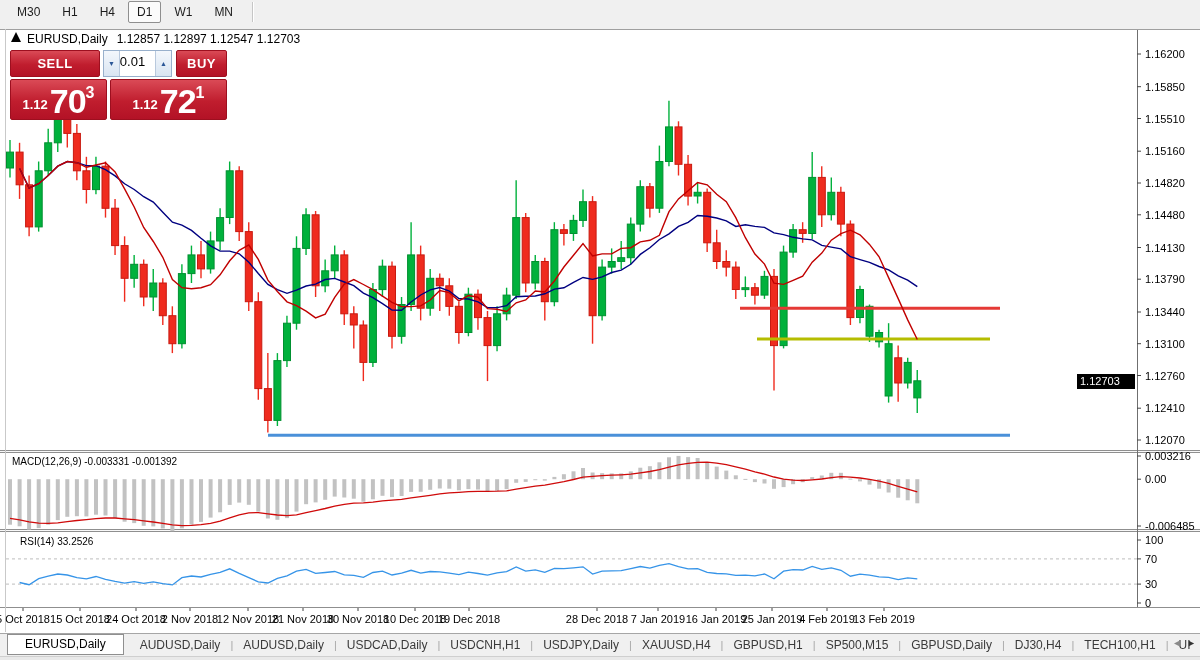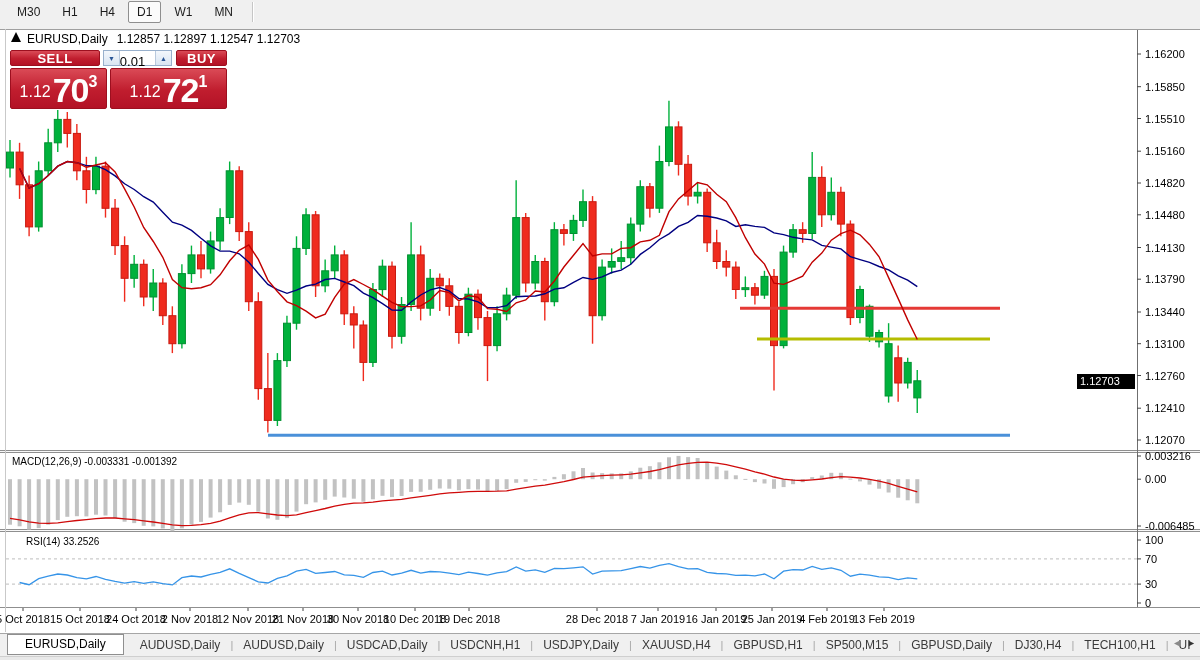--- a/index.html
+++ b/index.html
@@ -11,40 +11,40 @@
 .toolbar{position:absolute;left:0;top:0;width:1200px;height:24px;background:#f0f0f0;display:flex;align-items:center;padding-left:8px}
 .tf-btn{font-size:12px;color:#1c1c1c;padding:3px 8px;margin-right:4px;border:1px solid transparent;border-radius:2px;background:transparent;font-family:inherit;cursor:default}
 .tf-btn.active{background:#fbfbfb;border:1px solid #8f8f8f}
 .tb-sep{width:2px;height:20px;border-left:1px solid #c6c6c6;border-right:1px solid #fff;margin:0 6px}
 
 .chart-title{position:absolute;left:10px;top:31px;display:flex;align-items:center;font-size:12px;color:#000;white-space:nowrap}
 .chart-title .tri{margin-right:5px;display:inline-block}
 .chart-title .sym{margin-right:9px}
 
 .trade-panel{position:absolute;left:10px;top:50px;width:217px}
-.tp-row1{display:flex;height:16px}
+.tp-row1{display:flex;height:27px}
 .redface{background:linear-gradient(180deg,#da4a56 0%,#c01d2e 55%,#b31226 100%);border:1px solid #9d0f1f;border-radius:2px;color:#fff}
 .tp-sell-btn,.tp-buy-btn{font-family:inherit;font-size:13px;font-weight:700;letter-spacing:.5px;cursor:default}
 .tp-sell-btn{width:90px}
 .tp-buy-btn{flex:1;margin-left:4px}
 .tp-spinner{width:69px;margin-left:3px;display:flex;background:#fff;border:1px solid #98b0cc}
 .tp-spin-btn{width:17px;background:linear-gradient(#f3f7fc,#d9e5f2);border:none;border-right:1px solid #b9c9dd;color:#2b5797;font-size:7px;line-height:7px;cursor:default;font-family:inherit}
 .tp-spin-btn.up{border-right:none;border-left:1px solid #b9c9dd}
 .tp-vol{flex:1;font-size:13px;color:#000;text-align:right;padding-right:10px;line-height:21px}
 .tp-row2{display:flex;height:41px;margin-top:2px}
 .tp-price{display:flex;align-items:flex-end;justify-content:center;padding-bottom:3px;color:#fff;cursor:default}
 .tp-price-sell{width:97px}
 .tp-price-buy{flex:1;margin-left:3px}
-.px-small{font-size:16px;font-weight:400;margin-bottom:4px}
+.px-small{font-size:13px;font-weight:700;margin-bottom:4px}
 .px-big{font-size:34px;font-weight:700;line-height:30px;margin-left:2px;letter-spacing:-1px}
 .px-sup{font-size:16px;font-weight:700;margin-bottom:14px}
 
 .ind-label{position:absolute;font-size:10px;color:#000;white-space:nowrap}
 #macd-label{left:12px;top:456px}
-#rsi-label{left:26px;top:536px}
+#rsi-label{left:20px;top:536px}
 
 .cur-price{position:absolute;left:1077px;top:374px;width:58px;height:15px;background:#000;color:#fff;font-size:11px;line-height:15px;padding-left:3px}
 
 .tabbar{position:absolute;left:0;top:633px;width:1200px;height:22px;background:#f0f0f0;display:flex;align-items:center;padding-left:7px;border-top:1px solid #a6a6a6}
 .tab{font-size:12px;color:#3a3a3a;padding:0 10px;height:20px;line-height:20px;white-space:nowrap;cursor:default}
 .tab.active{background:#fff;border:1px solid #8f8f8f;color:#000;height:21px;line-height:19px;padding:0 17px;margin-right:6px}
 .tabdiv{color:#a8a8a8;font-size:11px}
 .tab-arrows{position:absolute;right:4px;top:4px;display:flex;gap:6px}
 .tab-arrow{font-size:9px;color:#333;cursor:default}
 .tab-arrow.dim{color:#8a8a8a}

